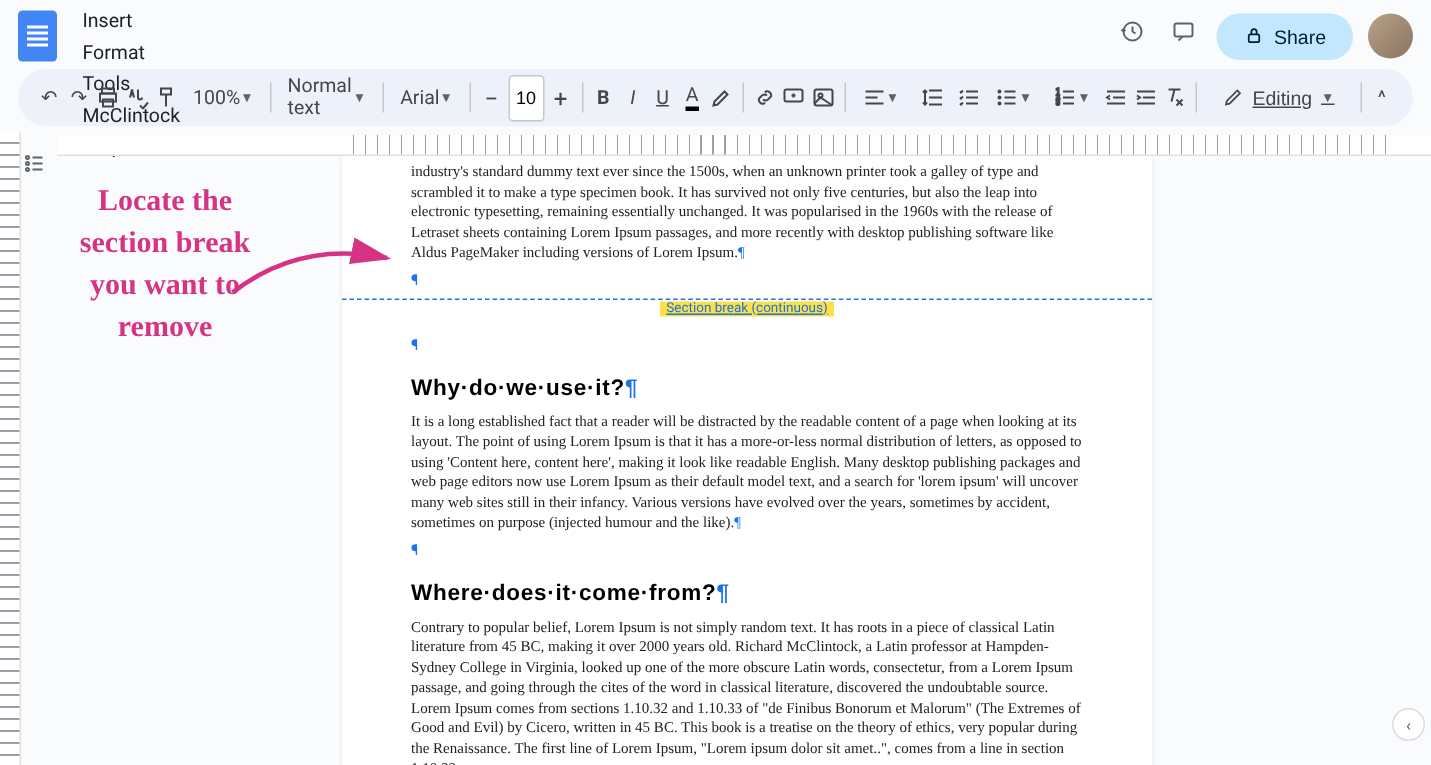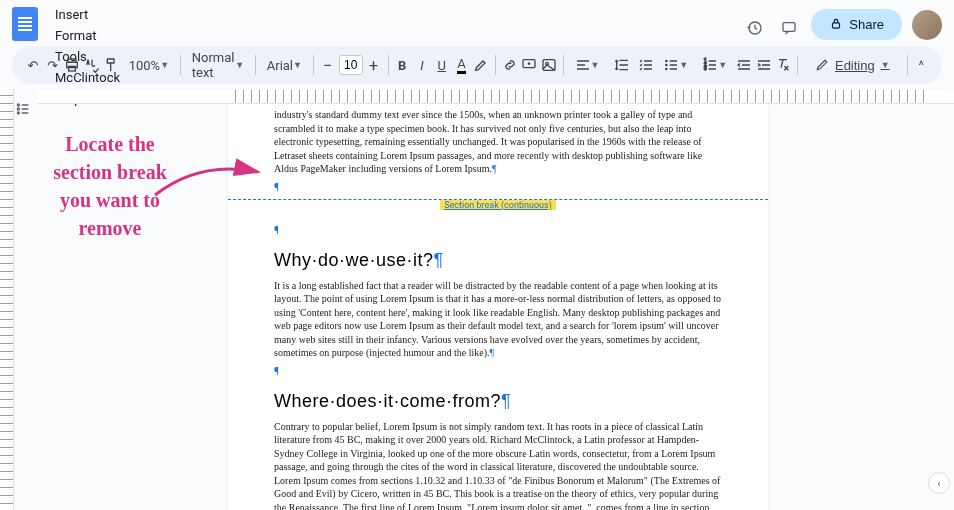--- a/index.html
+++ b/index.html
@@ -8,58 +8,58 @@
 
 .header { display: flex; align-items: center; padding: 4px 12px 0 12px; height: 44px; }
 .docs-icon { width: 26px; height: 34px; background: #4285f4; border-radius: 3px; position: relative; margin-right: 10px; display: flex; align-items: center; justify-content: center; }
 .docs-icon::before { content: ""; position: absolute; width: 14px; height: 2px; background: #fff; top: 10px; box-shadow: 0 4px 0 #fff, 0 8px 0 #fff, 0 12px 0 #fff; }
 .title-area { flex: 1; }
 .title-row { display: flex; align-items: center; gap: 8px; }
 .doc-title { font-size: 17px; color: #3c4043; padding: 1px 4px; }
 .title-icon { width: 16px; height: 16px; color: #5f6368; cursor: pointer; display: flex; align-items: center; justify-content: center; }
 .menubar { display: flex; gap: 0; margin-top: 1px; flex-direction: column; }
 .menu-item { font-size: 13px; color: #202124; padding: 3px 7px; cursor: pointer; border-radius: 4px; }
-.header-right { display: flex; align-items: flex-end; gap: 10px; }
+.header-right { display: flex; align-items: flex-start; gap: 10px; }
 .header-icon { width: 24px; height: 24px; color: #5f6368; cursor: pointer; display: flex; align-items: center; justify-content: center; border-radius: 50%; }
 .share-btn { background: #c2e7ff; color: #001d35; padding: 8px 18px; border-radius: 20px; font-size: 13px; font-weight: 500; border: none; cursor: pointer; display: flex; align-items: center; gap: 6px; }
 .avatar { width: 30px; height: 30px; border-radius: 50%; background: linear-gradient(135deg, #b8a088, #8a7560); }
 
 
 .toolbar { display: flex; align-items: center; padding: 4px 12px; height: 38px; background: #edf2fa; border-radius: 24px; margin: 2px 12px 6px 12px; gap: 2px; }
 .tool-btn { width: 26px; height: 26px; display: flex; align-items: center; justify-content: center; cursor: pointer; border-radius: 4px; color: #444746; font-size: 13px; }
 .tool-sep { width: 1px; height: 20px; background: #c7c7c7; margin: 0 3px; }
 .tool-dropdown { display: flex; align-items: center; padding: 2px 6px; cursor: pointer; border-radius: 4px; font-size: 13px; color: #444746; gap: 0; }
 .zoom-val { font-size: 13px; color: #444746; }
 .font-size { display: flex; align-items: center; gap: 2px; }
-.font-size-input { width: 24px; height: 20px; text-align: center; border: 1px solid #c7c7c7; border-radius: 3px; font-size: 12px; background: #fff; }
+.font-size-input { width: 24px; height: 31px; text-align: center; border: 1px solid #c7c7c7; border-radius: 3px; font-size: 12px; background: #fff; }
 .fs-btn { width: 18px; height: 20px; display: flex; align-items: center; justify-content: center; cursor: pointer; color: #444746; }
 .editing-btn { background: transparent; border: none; padding: 4px 12px; border-radius: 4px; font-size: 13px; color: #444746; cursor: pointer; display: flex; align-items: center; gap: 6px; margin-left: auto; text-decoration: underline; }
 .caret { font-size: 9px; color: #5f6368; }
 
 
 .main { display: flex; height: calc(100% - 88px); }
 .left-rail { width: 38px; padding: 6px 0 0 10px; }
 .outline-btn { width: 26px; height: 26px; display: flex; align-items: center; justify-content: center; cursor: pointer; color: #5f6368; }
 .ruler-v { width: 14px; background: #fff; position: absolute; left: 0; top: 88px; bottom: 0; border-right: 1px solid #e0e0e0; }
 .ruler-v-marks { position: absolute; top: 0; bottom: 0; width: 100%; background: repeating-linear-gradient(to bottom, transparent 0, transparent 7px, #9aa0a6 7px, #9aa0a6 8px); }
 
 .doc-area { flex: 1; overflow: auto; position: relative; }
 .ruler-h { height: 14px; background: #fff; border-bottom: 1px solid #e0e0e0; position: relative; margin-left: 0; }
 .ruler-h-marks { position: absolute; left: 190px; right: 30px; height: 100%; background: repeating-linear-gradient(to right, transparent 0, transparent 7px, #9aa0a6 7px, #9aa0a6 8px); }
 
 .page { width: 540px; margin: 0 auto 0 190px; background: #fff; box-shadow: 0 1px 3px rgba(0,0,0,0.1); padding: 4px 46px 20px 46px; min-height: 600px; }
 .body-text { font-family: Liberation Serif, serif; font-size: 10px; color: #222; line-height: 1.35; }
 .para-mark { color: #1a73e8; }
 .section-break { border-top: 1px dashed #1a73e8; text-align: center; margin: 6px -46px 4px -46px; position: relative; }
 .section-break-label { font-size: 9px; color: #1a73e8; background: #fde047; padding: 0 4px; position: relative; top: -7px; text-decoration: underline; }
-.heading { font-family: Arial; font-size: 18px; font-weight: normal; color: #000; margin: 14px 0 8px 0; }
+.heading { font-family: Arial; font-size: 15px; font-weight: bold; color: #000; margin: 14px 0 8px 0; }
 .spacer-para { color: #1a73e8; font-size: 10px; margin: 6px 0; }
 
 
-.annotation { position: absolute; left: 40px; top: 130px; width: 140px; font-family: "Comic Sans MS", cursive; font-size: 20px; color: #d63384; font-weight: 600; text-align: center; line-height: 1.4; z-index: 10; }
+.annotation { position: absolute; left: 40px; top: 120px; width: 140px; font-family: "Comic Sans MS", cursive; font-size: 20px; color: #d63384; font-weight: 600; text-align: center; line-height: 1.4; z-index: 10; }
 .arrow { position: absolute; left: 150px; top: 150px; z-index: 10; pointer-events: none; }
 
 .right-pad { position: absolute; right: 4px; bottom: 16px; }
 .help-btn { width: 22px; height: 22px; border-radius: 50%; background: #fff; border: 1px solid #dadce0; display: flex; align-items: center; justify-content: center; font-size: 11px; color: #5f6368; cursor: pointer; }
 
 svg.ic { width: 16px; height: 16px; }
 .dotted { letter-spacing: 0.5px; }
 </style>
 </head>
 <body>

